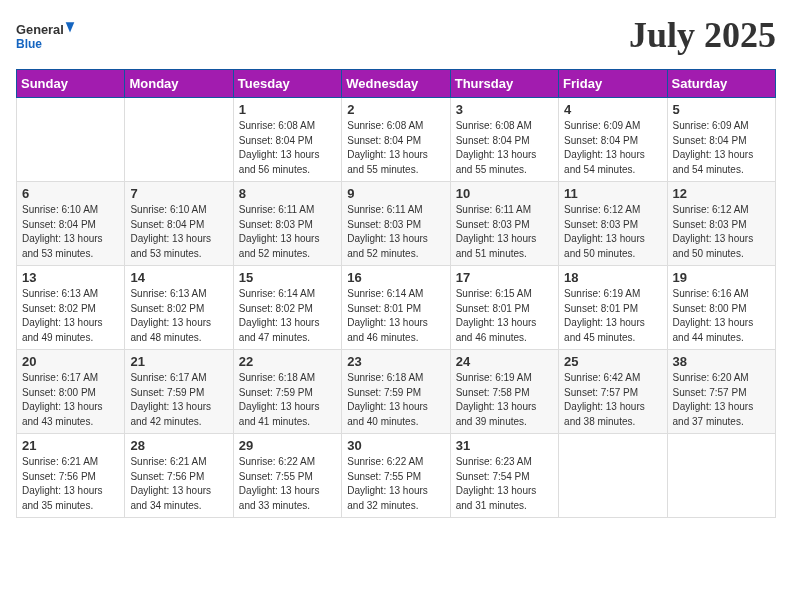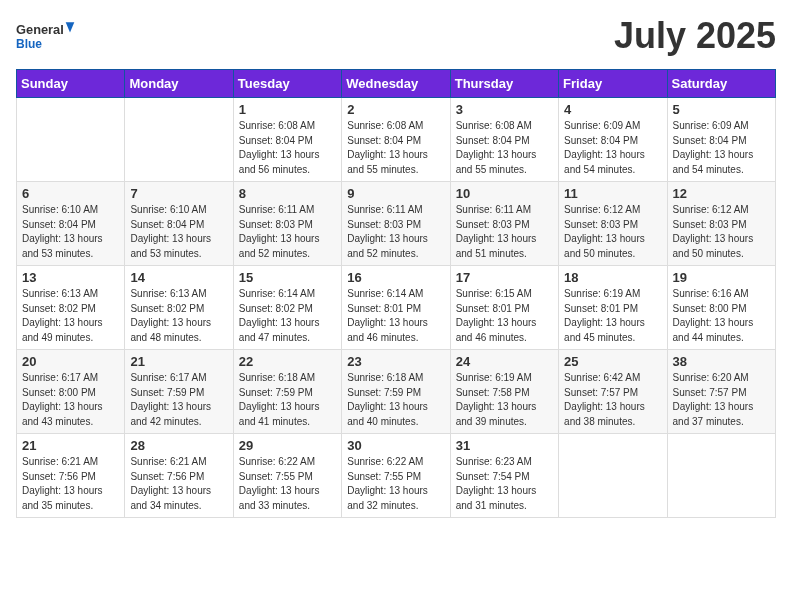--- a/index.html
+++ b/index.html
@@ -16,38 +16,39 @@
       align-items: flex-start;
       margin-bottom: 13px;
     }
     .logo {
       display: flex;
       align-items: center;
       gap: 4px;
     }
     .title-block {
       text-align: left;
+      font-family: Liberation Serif, serif;
     }
     .month-title {
       font-size: 36px;
       font-weight: bold;
       color: #333;
       line-height: 1.1;
     }
     .location-title {
       font-size: 16px;
       color: #333;
     }
     .calendar {
       width: 100%;
       border-collapse: collapse;
       border: 1px solid #ccc;
     }
     .calendar th {
-      background-color: #6d28d9;
+      background-color: #a21caf;
       color: #fff;
       font-size: 13px;
       font-weight: bold;
       padding: 6px 4px;
       text-align: left;
       border: 1px solid #1255a0;
     }
     .calendar td {
       vertical-align: top;
       border: 1px solid #ddd;

